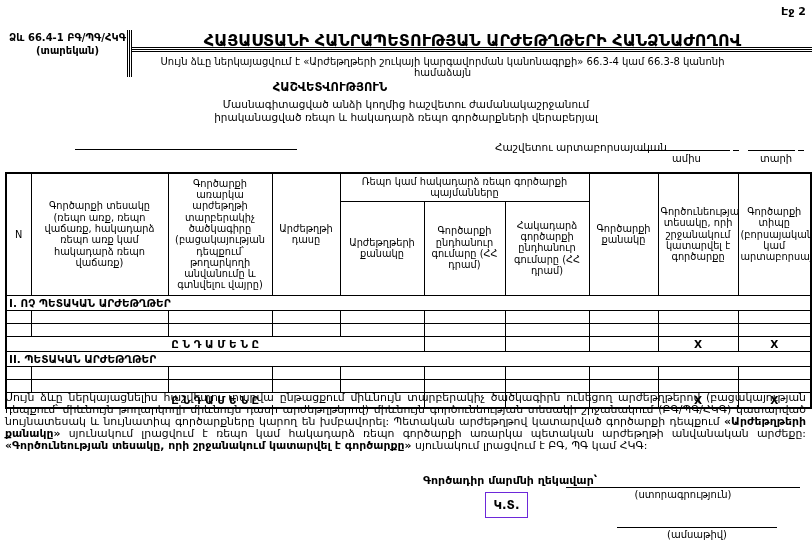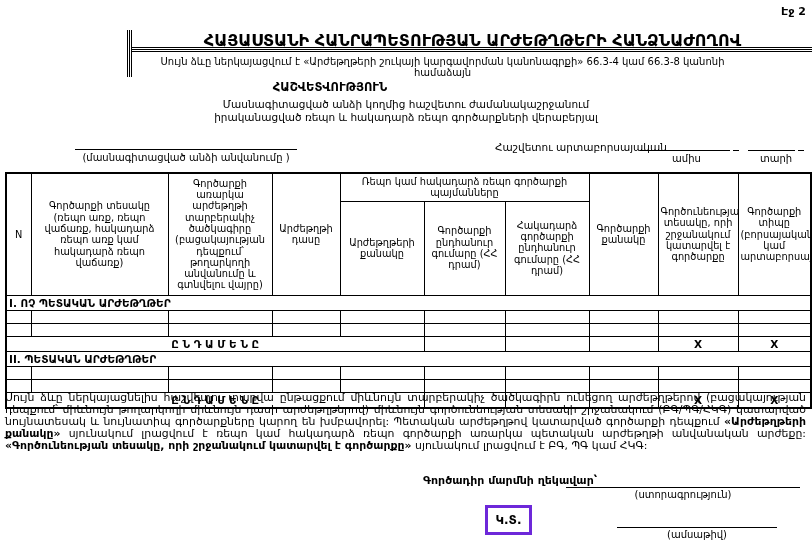--- a/index.html
+++ b/index.html
@@ -39,42 +39,45 @@
   tr.sec{height:14px;}
   tr.emp{height:13px;}
   tr.tot{height:15px;}
   td.sec-td{font-size:10.5px;font-weight:bold;text-align:left;padding-left:24px;}
   td.tot-td{font-size:10.5px;font-weight:bold;text-align:center;}
   td.xmark{font-size:10.5px;font-weight:bold;text-align:center;}
   .footnote{left:5px;top:392px;width:801px;font-size:10.9px;line-height:12.1px;text-align:justify;}
   .exec-label{left:423px;top:474px;font-size:11px;}
   .sign-line{left:566px;top:463px;width:234px;height:24px;}
   .sign-caption{left:566px;top:489px;width:234px;font-size:10px;text-align:center;}
-  .seal-box{left:485px;top:505px;width:41px;height:24px;border:3px solid #6d28d9;font-size:12px;text-align:center;line-height:24px;}
+  .seal-box{left:485px;top:492px;width:41px;height:24px;border:1px solid #6d28d9;font-size:12px;text-align:center;line-height:24px;}
   .date-line{left:617px;top:503px;width:160px;height:24px;}
   .date-caption{left:617px;top:529px;width:160px;font-size:10px;text-align:center;}
 </style>
 </head>
 <body>
 
 <div class="page">
 
   <div class="abs page-num b">Էջ 2</div>
 
+  <div class="abs form-code b">
+    <div>Ձև 66.4-1 ԲԳ/ՊԳ/ՀԿԳ</div>
+    <div>(տարեկան)</div>
+  </div>
   <div class="abs triple-v hdr-vline"></div>
   <div class="abs hdr-title b">ՀԱՅԱՍՏԱՆԻ ՀԱՆՐԱՊԵՏՈՒԹՅԱՆ ԱՐԺԵԹՂԹԵՐԻ ՀԱՆՁՆԱԺՈՂՈՎ</div>
   <div class="abs triple-h hdr-hline"></div>
   <div class="abs hdr-note">Սույն ձևը ներկայացվում է «Արժեթղթերի շուկայի կարգավորման կանոնագրքի» 66.3-4 կամ 66.3-8 կանոնի համաձայն</div>
 
   <div class="abs report-title b">ՀԱՇՎԵՏՎՈՒԹՅՈՒՆ</div>
   <div class="abs report-sub1">Մասնագիտացված անձի կողմից հաշվետու ժամանակաշրջանում</div>
   <div class="abs report-sub2">իրականացված ռեպո և հակադարձ ռեպո գործարքների վերաբերյալ</div>
 
   <div class="abs blank entity-line"></div>
-  <div class="abs entity-caption">(մասնագիտացված անձի անվանումը )</div>
 
   <div class="abs period-label">Հաշվետու արտաբորսայական</div>
   <div class="abs blank period-m1"></div>
   <div class="abs blank period-m2"></div>
   <div class="abs blank period-y1"></div>
   <div class="abs blank period-y2"></div>
   <div class="abs cap-month">ամիս</div>
   <div class="abs cap-year">տարի</div>
 
   <table class="rt">

